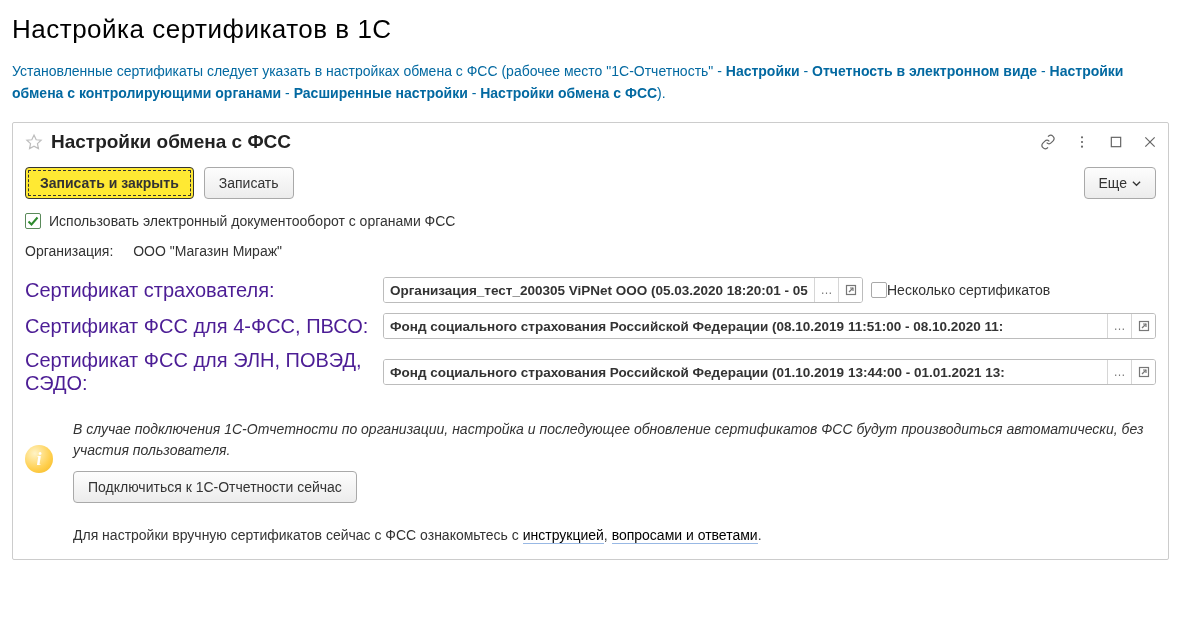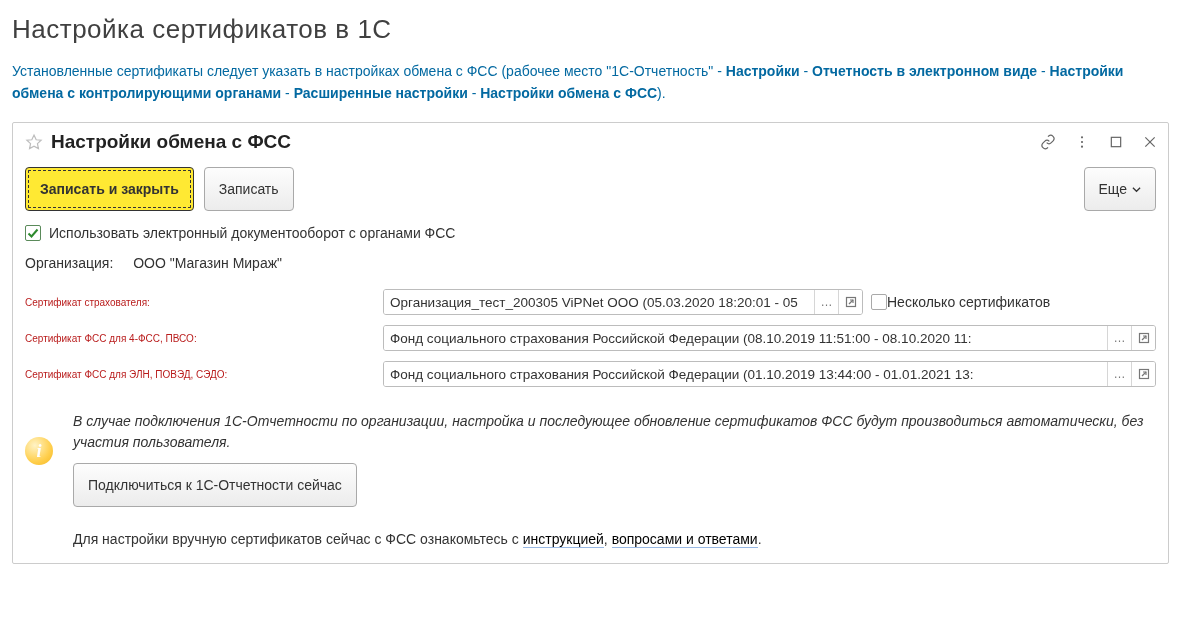--- a/index.html
+++ b/index.html
@@ -9,21 +9,21 @@
     font-family: Arial, Helvetica, sans-serif;
     font-size: 14px;
     color: #333;
     background: #fff;
     width: 1181px;
   }
   h2.page-heading {
     font-size: 26px;
     font-weight: 400;
     letter-spacing: 0.5px;
-    color: #404040;
+    color: #000000;
     margin: 4px 0 16px 0;
     font-family: "Segoe UI", Arial, sans-serif;
   }
   .breadcrumb {
     font-size: 14px;
     line-height: 1.55;
     color: #0369a1;
     margin-bottom: 18px;
   }
   .breadcrumb b { font-weight: 700; }
@@ -60,21 +60,21 @@
   .title-controls .ic { width: 16px; height: 16px; display: inline-flex; align-items:center; justify-content:center; cursor: pointer; }
   .title-controls svg { width: 16px; height: 16px; }
 
   .toolbar {
     display: flex;
     align-items: center;
     padding: 4px 12px 14px 12px;
     gap: 10px;
   }
   .btn {
-    height: 44px;
+    height: 32px;
     padding: 0 14px;
     border: 1px solid #a9a9a9;
     border-radius: 4px;
     background: linear-gradient(#fdfdfd, #ececec);
     font-size: 14px;
     color: #333;
     cursor: pointer;
     display: inline-flex;
     align-items: center;
     gap: 5px;
@@ -109,22 +109,22 @@
   .check svg { width: 12px; height: 12px; color: #2d8a2d; }
 
   .field-row {
     display: flex;
     align-items: center;
     margin-bottom: 10px;
   }
   .field-label {
     width: 358px;
     flex: none;
-    font-size: 10px;
-    color: #b91c1c;
+    font-size: 20px;
+    color: #4c1d95;
   }
   .field-input-group {
     flex: 1;
     display: flex;
     align-items: center;
     gap: 8px;
   }
   .input-composite {
     flex: 1;
     display: flex;
@@ -136,20 +136,21 @@
   }
   .input-composite input {
     flex: 1;
     border: none;
     padding: 0 6px;
     font-size: 13.5px;
     color: #333;
     outline: none;
     min-width: 0;
     text-overflow: ellipsis;
+    font-weight: bold;
   }
   .input-composite .btnlet {
     width: 24px;
     border-left: 1px solid #d6d6d6;
     display: flex; align-items: center; justify-content: center;
     cursor: pointer;
     background: #fff;
     color: #777;
     font-size: 12px;
   }

